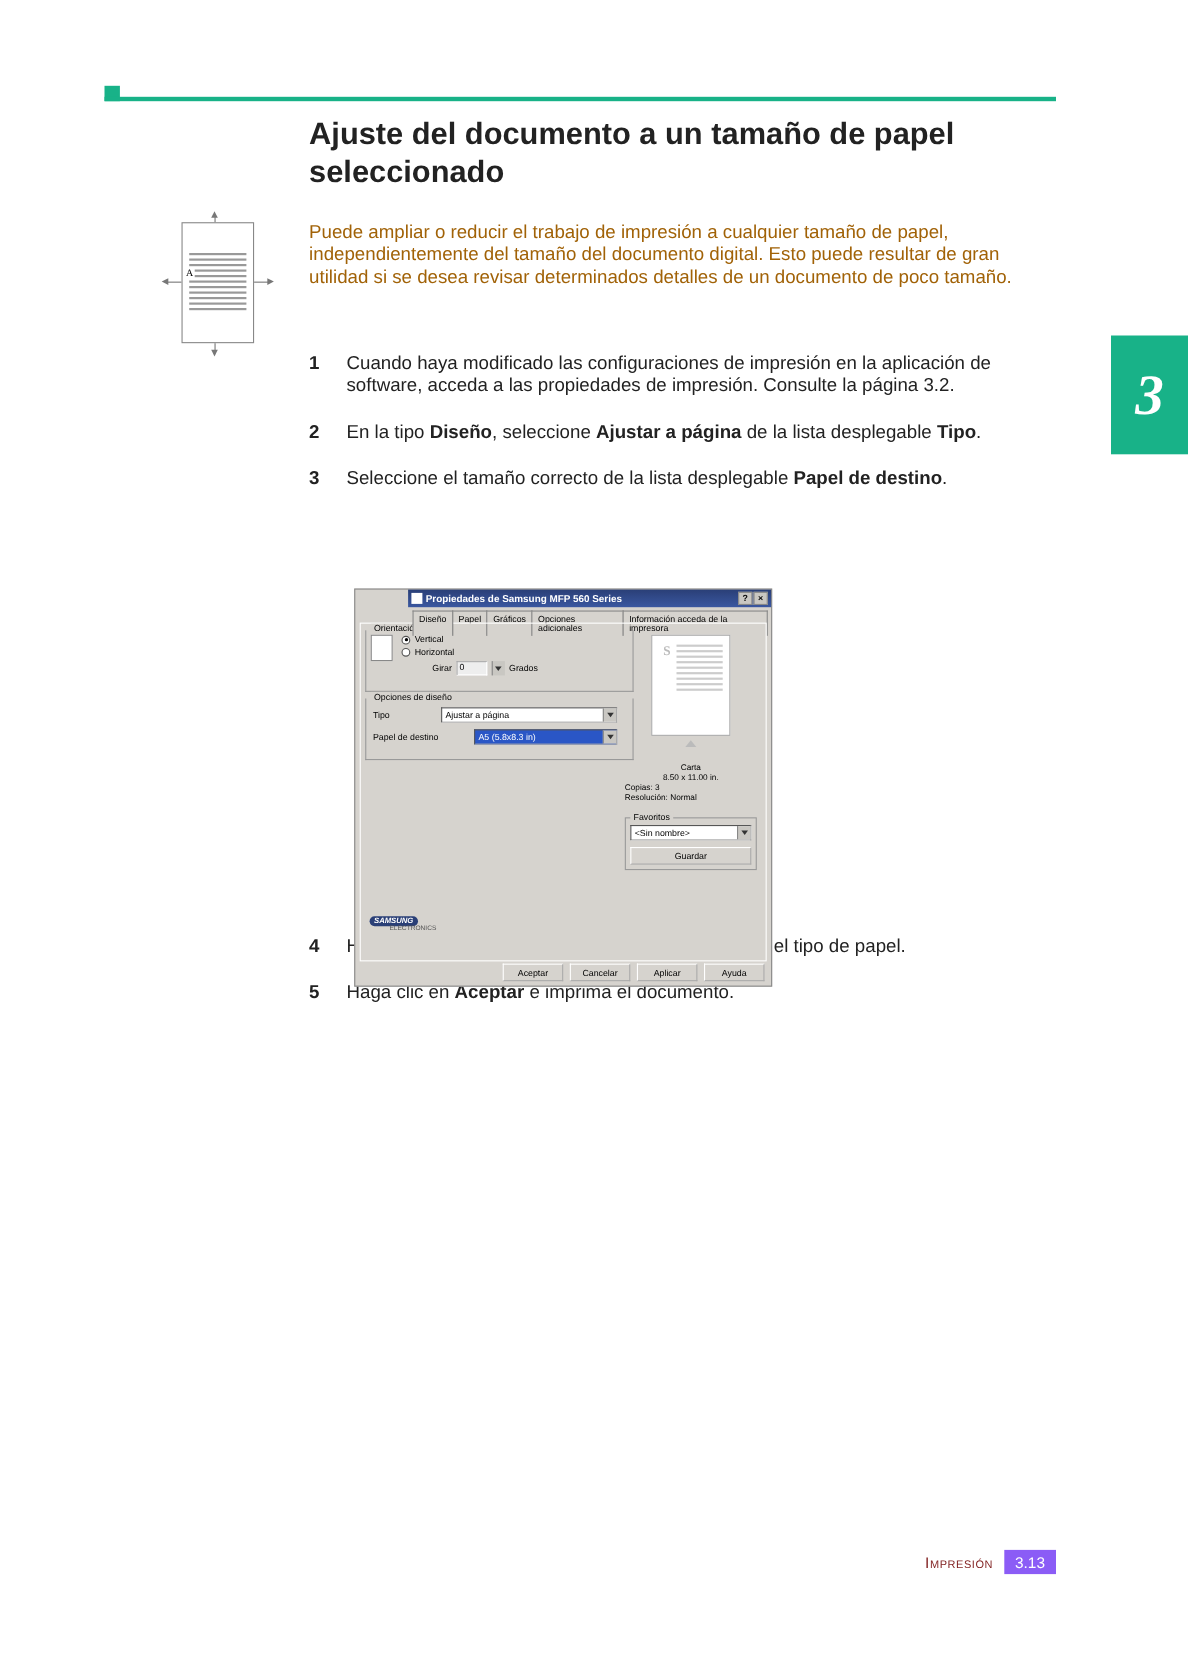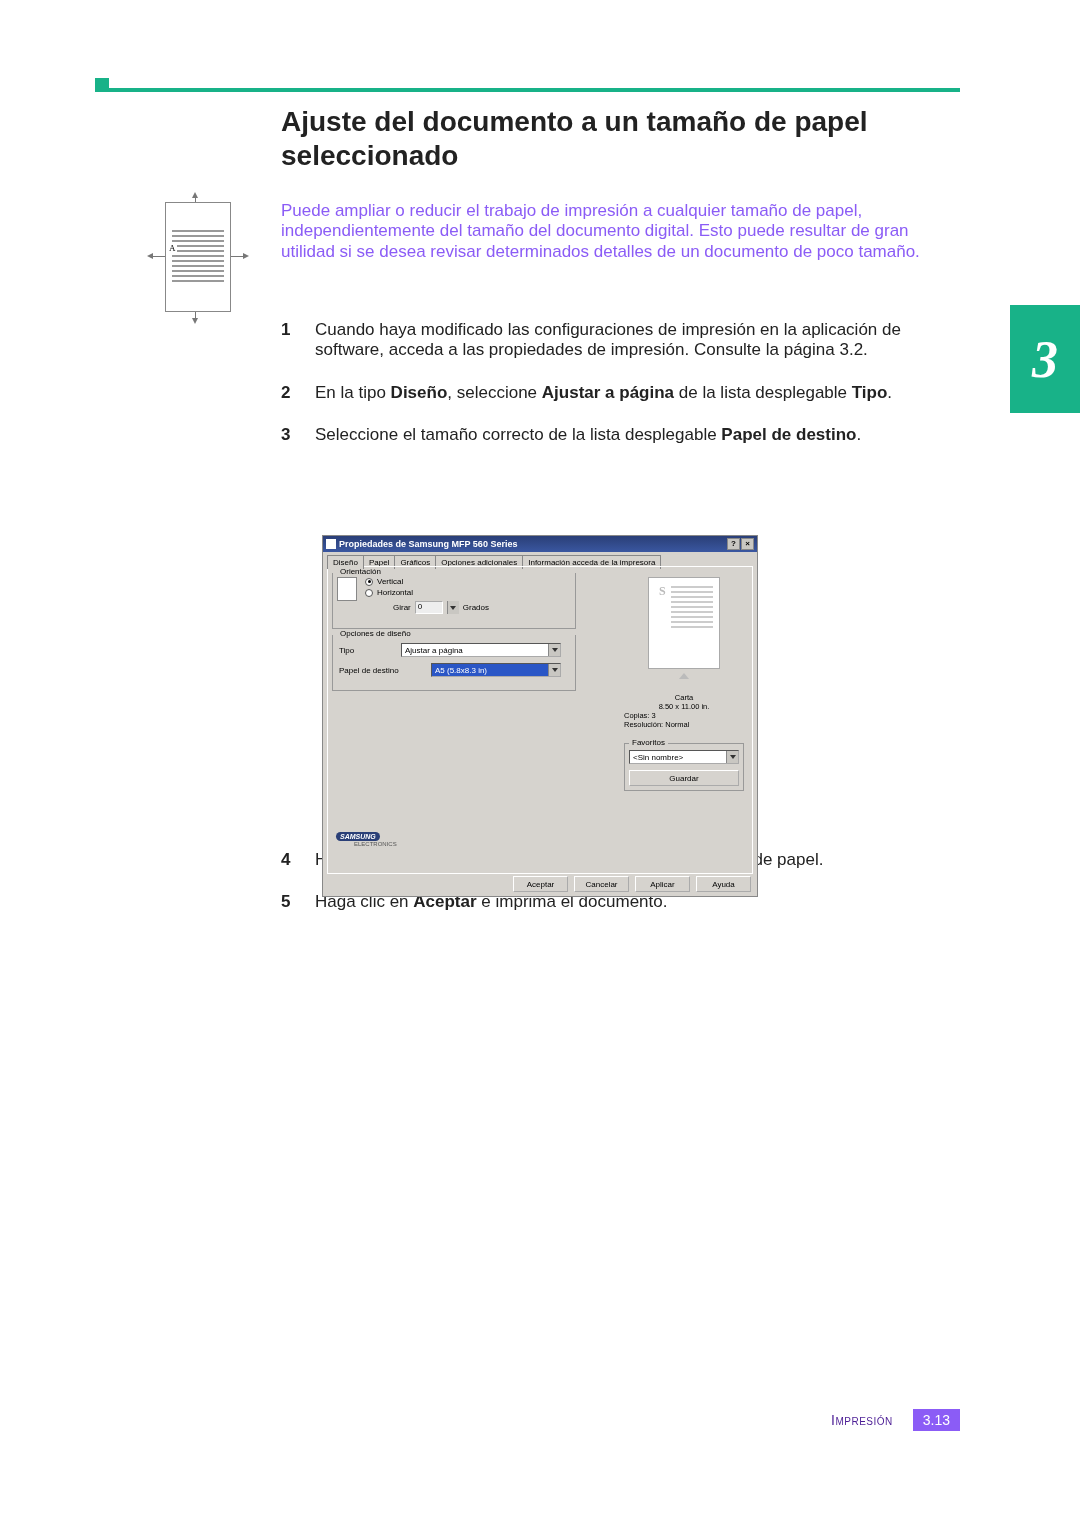--- a/index.html
+++ b/index.html
@@ -37,21 +37,21 @@
     line-height: 1.2;
     color: #222;
   }
   .intro {
     position: absolute;
     top: 201px;
     left: 281px;
     right: 155px;
     font-size: 17px;
     line-height: 1.2;
-    color: #8b5cf6;
+    color: #a16207;
   }
   .illus-wrap {
     position: absolute;
     top: 194px;
     left: 151px;
     width: 95px;
     height: 128px;
   }
   .illus-page {
     position: absolute;
@@ -129,25 +129,26 @@
     display: flex;
     align-items: center;
     justify-content: center;
   }
 
   
   .dialog {
     position: absolute;
     top: 535px;
     left: 322px;
-    width: 436px;
+    width: 380px;
     height: 362px;
     border: 1px solid #888;
     background: #d6d3ce;
     font-size: 9px;
+    padding-left: 48px;
   }
   .titlebar {
     height: 16px;
     background: linear-gradient(#2a3f77,#3a57a0);
     color: #fff;
     display: flex;
     align-items: center;
     padding: 0 3px;
     font-size: 9px;
     font-weight: bold;
@@ -272,22 +273,22 @@
     position: absolute;
     bottom: 95px;
     right: 120px;
     display: flex;
     align-items: center;
     font-size: 14px;
   }
   .foot-label {
     font-variant: small-caps;
     letter-spacing: 0.5px;
-    margin-right: 20px;
-    color: #4c1d95;
+    margin-right: 10px;
+    color: #7f1d1d;
   }
   .foot-num {
     background: #8b5cf6;
     color: #fff;
     padding: 3px 10px;
     font-size: 14px;
   }
 </style>
 </head>
 <body>

